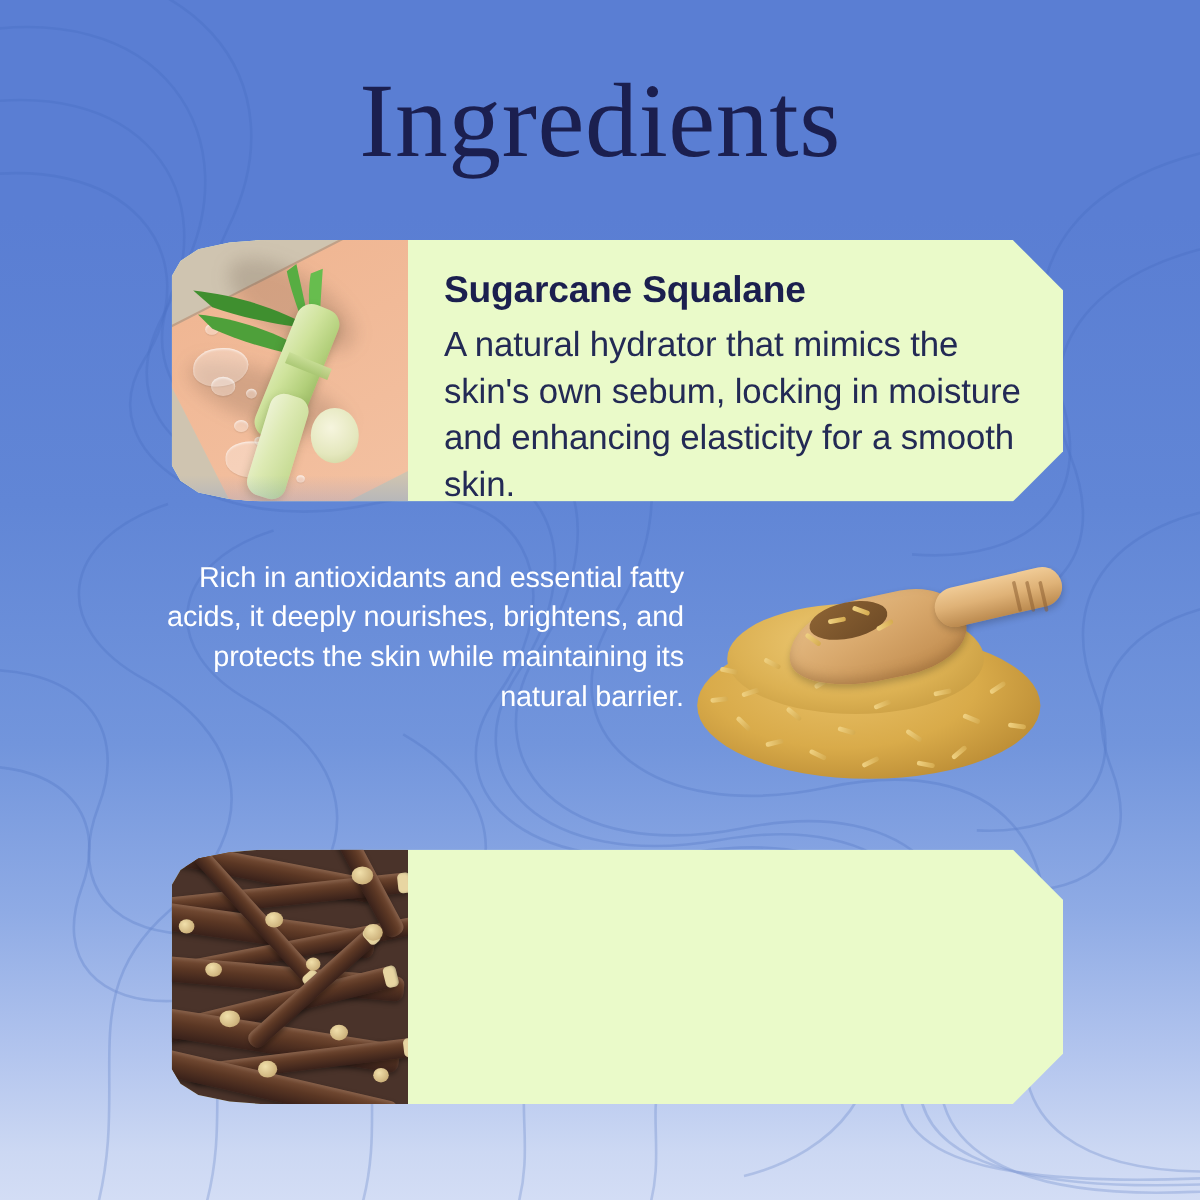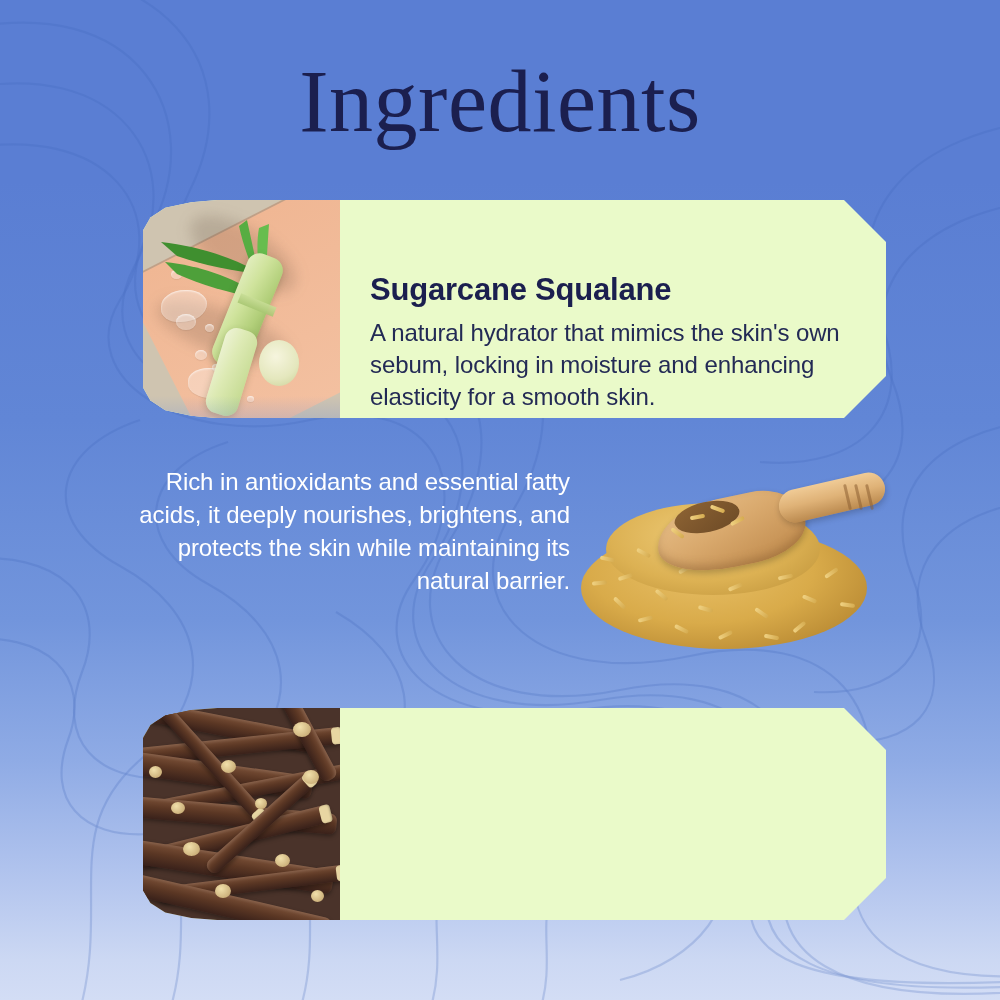--- a/index.html
+++ b/index.html
@@ -55,29 +55,29 @@
     clip-path: polygon(
         0 14%, 1% 8%, 3% 3.5%, 6.5% 1%, 10% 0,
         calc(100% - 42px) 0, 100% 42px,
         100% calc(100% - 42px), calc(100% - 42px) 100%,
         10% 100%, 6.5% 99%, 3% 96.5%, 1% 92%, 0 86%);
   }
   #card1 { left:143px; top:200px;  width:743px; height:218px; }
   #card3 { left:143px; top:708px;  width:743px; height:212px; }
 
   .card-photo { width:197px; flex:0 0 197px; position:relative; overflow:hidden; }
-  .card-body  { flex:1; padding:24px 30px 16px 30px;margin-top:48px; }
+  .card-body  { flex:1; padding:24px 30px 16px 30px; }
 
   .card-title {
     font-size:31px; font-weight:bold; color:#1b1f4f;
     letter-spacing:-.2px; margin-bottom:9px;
   }
   #card3 .card-title { margin-bottom:12px; }
   .card-desc {
-    font-size:24px; line-height:1.33; color:#232a55;
+    font-size:29px; line-height:1.33; color:#232a55;
     letter-spacing:-.1px;
   }
 
   
   #mid-text {
     position:absolute; left:120px; top:466px; width:450px;
     text-align:right;
   }
   #mid-title {
     font-size:31px; font-weight:bold; color:#eafac9;

